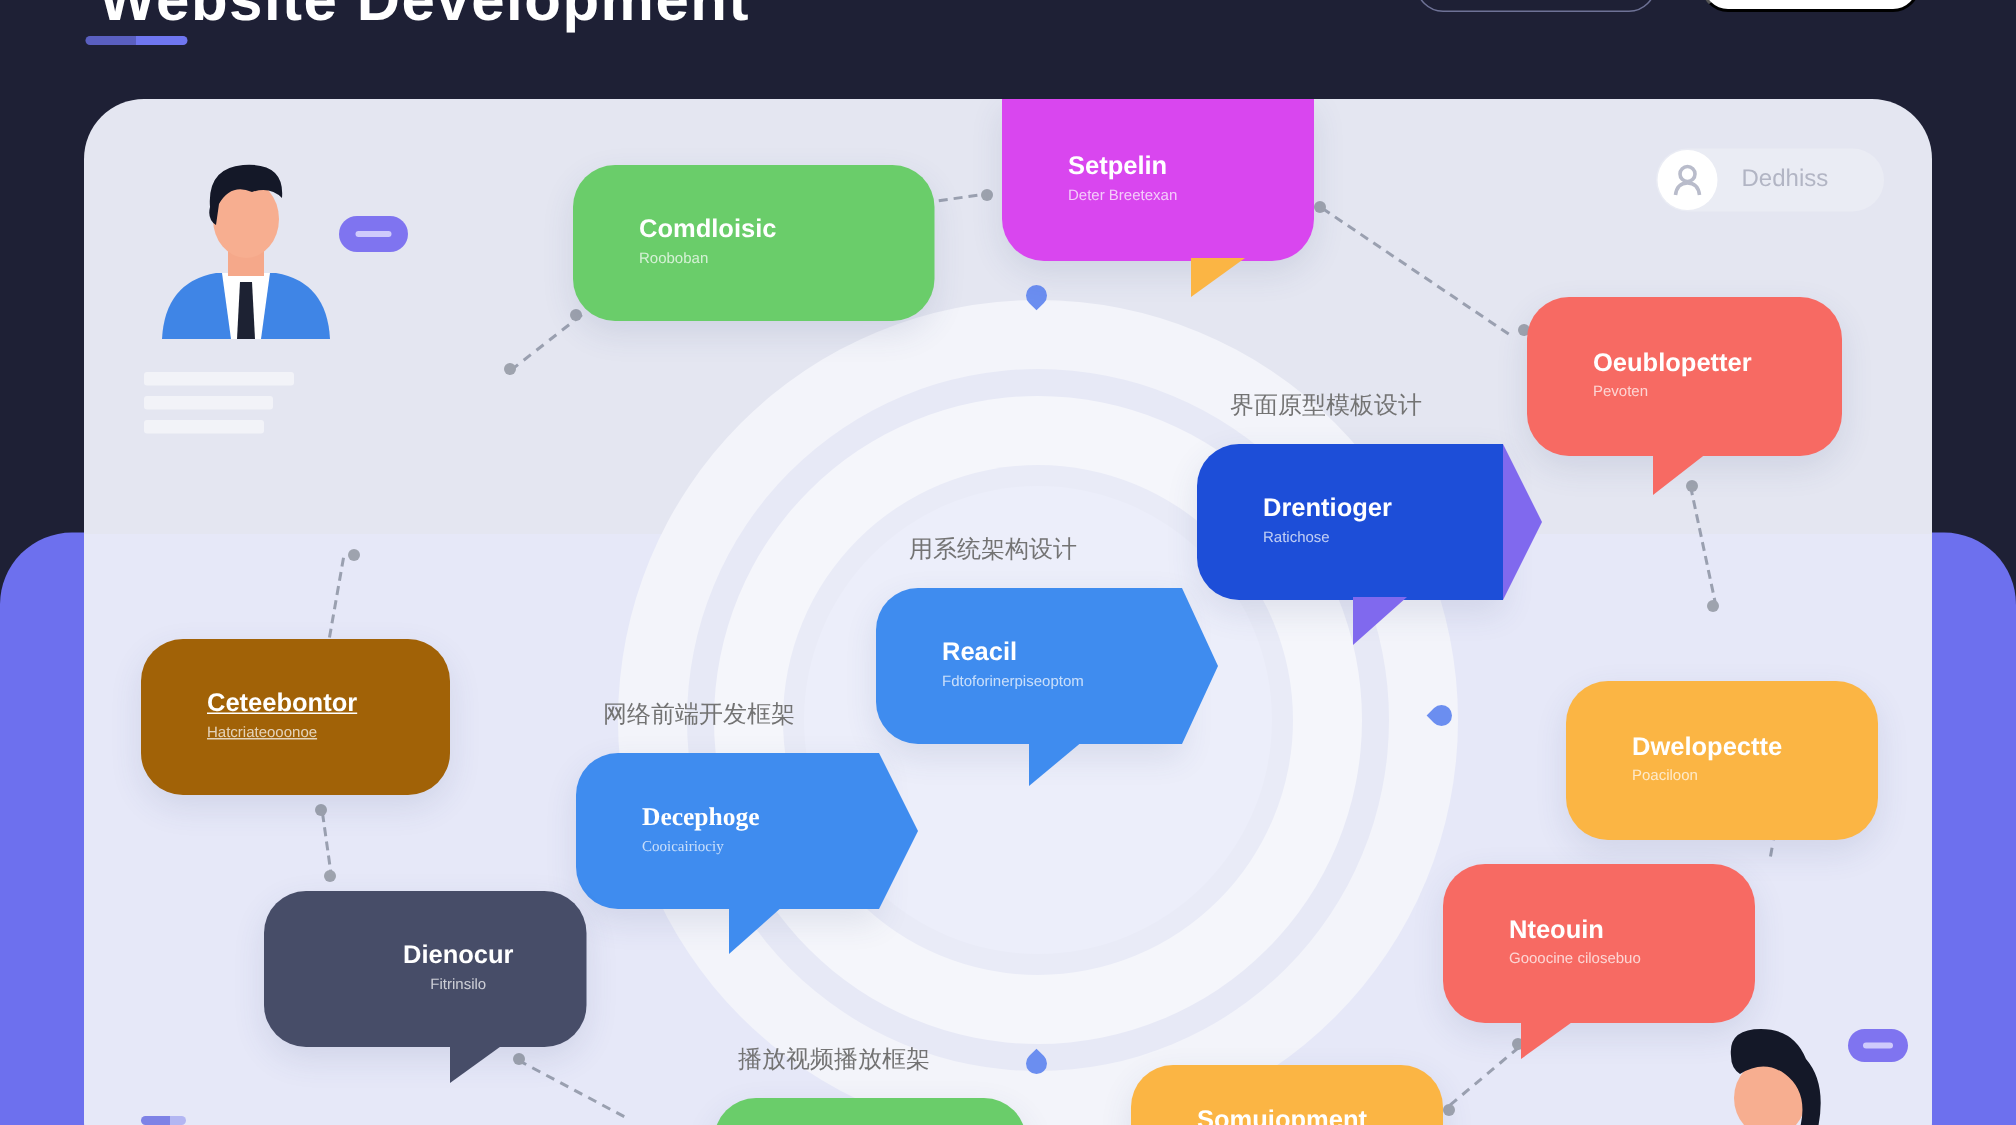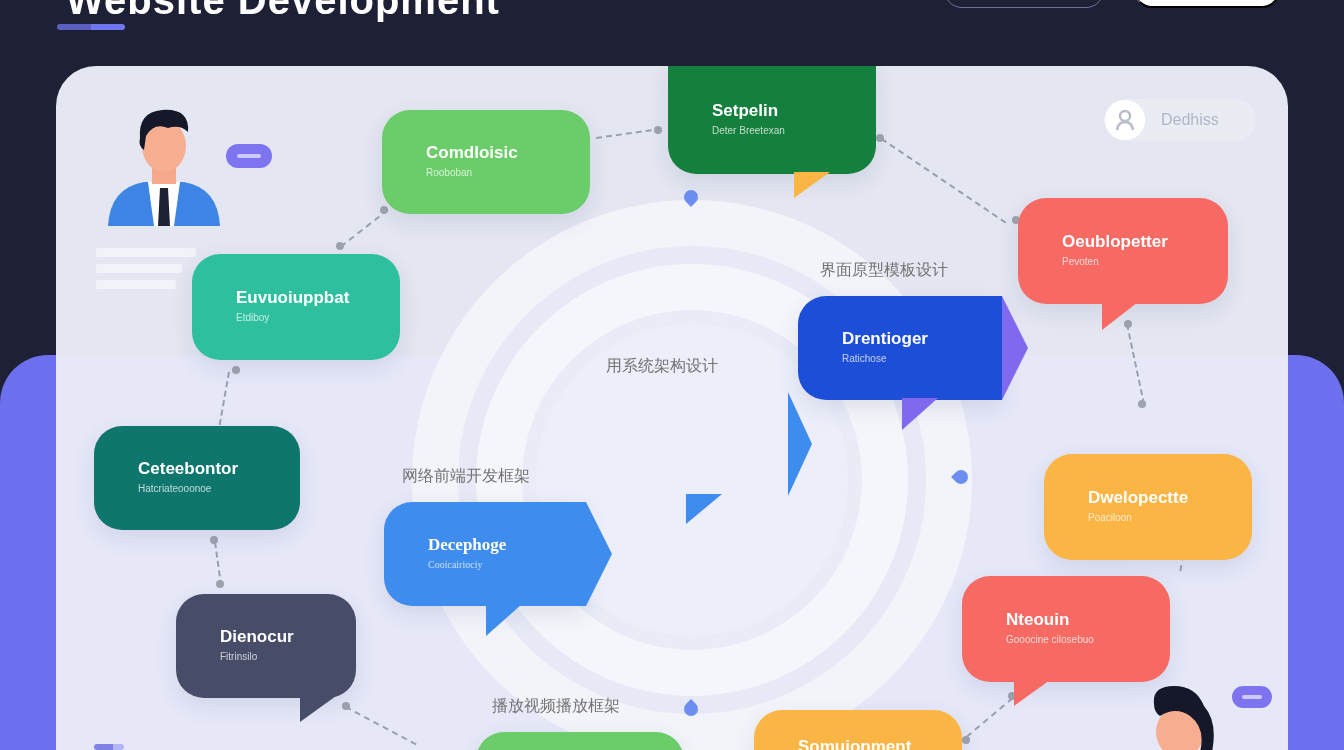--- a/index.html
+++ b/index.html
@@ -174,70 +174,70 @@
   <div class="dot" style="left:286px; top:636px;"></div>
   <div class="connector" style="left:910px; top:670px; width:60px; transform: rotate(-40deg);"></div>
   <div class="dot" style="left:906px; top:670px;"></div>
   <div class="dot" style="left:952px; top:626px;"></div>
 
   <div class="cn-label" style="left:550px; top:290px;">用系统架构设计</div>
   <div class="cn-label" style="left:346px; top:400px;">网络前端开发框架</div>
   <div class="cn-label" style="left:764px; top:194px;">界面原型模板设计</div>
   <div class="cn-label" style="left:436px; top:630px;text-align:center;">播放视频播放框架</div>
 
-  <div class="bubble" style="left:326px; top:44px; width:208px; height:104px; background:#6acd6a;">
+  <div class="bubble" style="left:326px; top:44px; width:241px; height:104px; background:#6acd6a;">
     <div class="b-title">Comdloisic</div>
     <div class="b-sub">Rooboban</div>
   </div>
 
-  <div class="bubble" style="left:612px; top:0px; width:208px; height:108px; background:#15803d; border-radius:0 0 28px 28px;">
+  <div class="bubble" style="left:612px; top:0px; width:208px; height:108px; background:#d946ef; border-radius:0 0 28px 28px;">
     <div class="b-title">Setpelin</div>
     <div class="b-sub">Deter Breetexan</div>
   </div>
   <div class="tail" style="left:738px; top:106px; border-top:26px solid #fbb544;"></div>
 
-  <div class="bubble" style="left:136px; top:188px; width:208px; height:106px; background:#2ec09e;">
-    <div class="b-title">Euvuoiuppbat</div>
-    <div class="b-sub">Etdiboy</div>
-  </div>
 
   <div class="bubble" style="left:962px; top:132px; width:210px; height:106px; background:#f76a63;">
     <div class="b-title">Oeublopetter</div>
     <div class="b-sub">Pevoten</div>
   </div>
   <div class="tail" style="left:1046px; top:236px; border-top:28px solid #f76a63;"></div>
 
   <div class="bubble" style="left:742px; top:230px; width:204px; height:104px; background:#1d4ed8; border-radius:28px 0 0 28px;">
     <div class="b-title">Drentioger</div>
     <div class="b-sub">Ratichose</div>
   </div>
   <div class="abs" style="left:946px; top:230px; width:0; height:0; border-top:52px solid transparent; border-bottom:52px solid transparent; border-left:26px solid #8069ee;"></div>
   <div class="tail" style="left:846px; top:332px; border-top:32px solid #8069ee;"></div>
 
+  <div class="bubble" style="left:528px; top:326px; width:204px; height:104px; background:#3f8cef; border-radius:28px 0 0 28px;">
+    <div class="b-title">Reacil</div>
+    <div class="b-sub">Fdtoforinerpiseoptom</div>
+  </div>
   <div class="abs" style="left:732px; top:326px; width:0; height:0; border-top:52px solid transparent; border-bottom:52px solid transparent; border-left:24px solid #3f8cef;"></div>
   <div class="tail" style="left:630px; top:428px; border-top:30px solid #3f8cef;"></div>
 
-  <div class="bubble" style="left:38px; top:360px; width:206px; height:104px; background:#0f766e;">
+  <div class="bubble" style="left:38px; top:360px; width:206px; height:104px; background:#a16207;text-decoration:underline;">
     <div class="b-title">Ceteebontor</div>
     <div class="b-sub">Hatcriateooonoe</div>
   </div>
 
   <div class="bubble" style="left:988px; top:348px; width:208px; height:106px; background:#fbb544;margin-top:40px;">
     <div class="b-title">Dwelopectte</div>
     <div class="b-sub">Poaciloon</div>
   </div>
 
   <div class="bubble" style="left:328px; top:436px; width:202px; height:104px; background:#3f8cef; border-radius:28px 0 0 28px;font-family:Liberation Serif, serif;">
     <div class="b-title">Decephoge</div>
     <div class="b-sub">Cooicairiociy</div>
   </div>
   <div class="abs" style="left:530px; top:436px; width:0; height:0; border-top:52px solid transparent; border-bottom:52px solid transparent; border-left:26px solid #3f8cef;"></div>
   <div class="tail" style="left:430px; top:538px; border-top:32px solid #3f8cef;"></div>
 
-  <div class="bubble" style="left:120px; top:528px; width:180px; height:104px; background:#474d68;">
+  <div class="bubble" style="left:120px; top:528px; width:215px; height:104px; background:#474d68;align-items:center;">
     <div class="b-title">Dienocur</div>
     <div class="b-sub">Fitrinsilo</div>
   </div>
   <div class="tail" style="left:244px; top:630px; border-top:26px solid #474d68;"></div>
 
   <div class="bubble" style="left:906px; top:510px; width:208px; height:106px; background:#f76a63;">
     <div class="b-title">Nteouin</div>
     <div class="b-sub">Gooocine cilosebuo</div>
   </div>
   <div class="tail" style="left:958px; top:614px; border-top:26px solid #f76a63;"></div>

